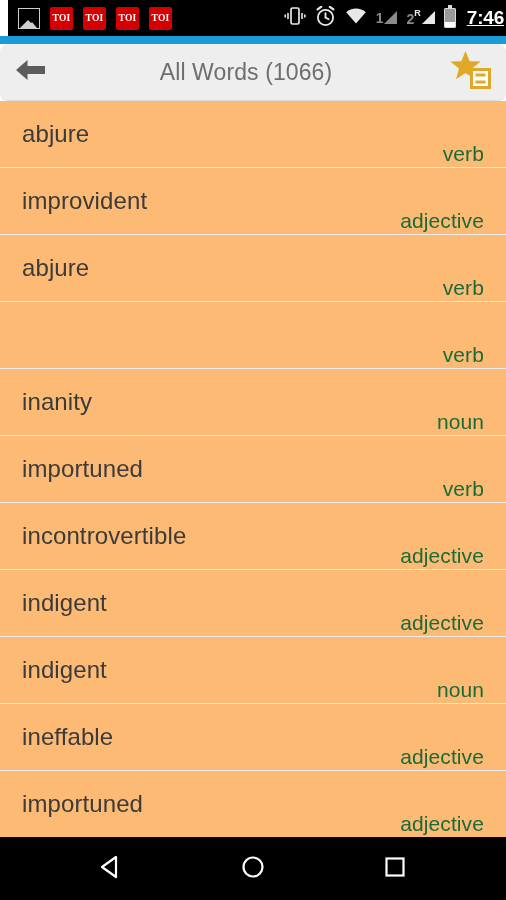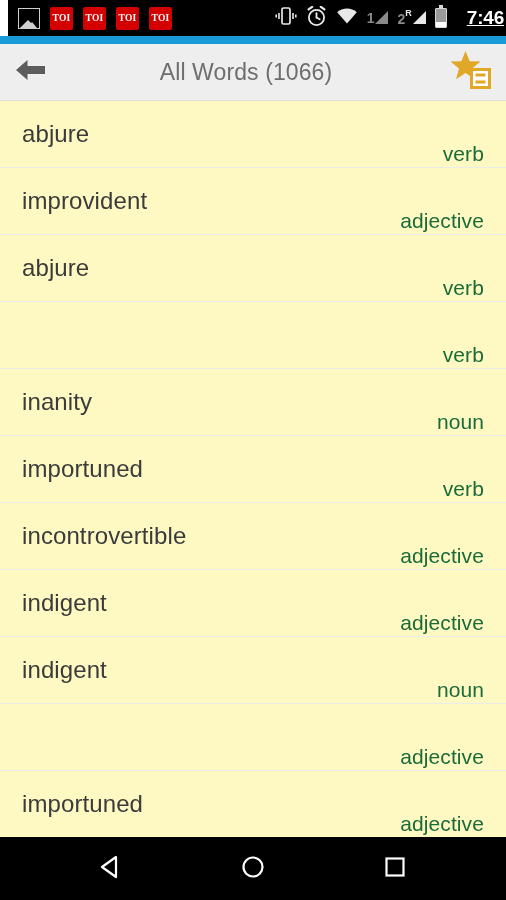--- a/index.html
+++ b/index.html
@@ -85,21 +85,21 @@
     width: 0; height: 0;
     border-left: 5px solid transparent;
     border-right: 5px solid transparent;
     border-bottom: 6px solid #cfcfcf;
   }
   .sb-clock {
     color: #ffffff;
     font-size: 19px;
     font-weight: bold;
     letter-spacing: -0.2px;
-    margin-left: 11px;
+    margin-left: 2px;
     text-decoration: underline;
   }
   .sig-wrap {
     display: flex;
     align-items: flex-end;
     gap: 1px;
   }
   .sig-num {
     color: #8a8a8a;
     font-size: 14px;
@@ -193,21 +193,21 @@
     background: #ffffff;
     overflow: hidden;
   }
   .row {
     height: 67px;
     border-bottom: 1px solid #ebebeb;
     box-sizing: border-box;
     display: flex;
     align-items: center;
     padding: 0 22px 0 22px;
-    background: #fef9c3;
+    background: #fdba74;
   }
   .word {
     color: #3b3b3b;
     font-size: 24px;
     letter-spacing: .1px;
   }
   .pos {
     margin-left: auto;
     font-size: 21px;
     letter-spacing: .1px;
@@ -281,21 +281,21 @@
         <span class="sig-num"><span>2</span><sup>R</sup></span>
         <span class="sig-tri bright"></span>
       </span>
       <span class="batt"></span>
       <span class="sb-clock">7:46</span>
     </div>
   </div>
 
   <div class="accent-bar" style="background: rgb(26, 154, 214);"></div>
 
-  <div class="appbar" style="background: rgb(238, 238, 238);">
+  <div class="appbar" style="background: rgb(238, 238, 238); border-radius: 8px;">
     <div class="back-btn">
       <span>
         <svg width="34" height="26" viewBox="0 0 34 26">
           <path d="M2 13 L13.5 3 L13.5 9 L31 9 L31 17 L13.5 17 L13.5 23 Z" fill="#5c5c5c"></path>
         </svg>
       </span>
     </div>
     <div class="appbar-title" style="color: rgb(110, 110, 110);">All Words (1066)</div>
     <div class="star-btn">
       <span>
@@ -339,20 +339,21 @@
     </div>
     <div class="row">
       <span class="word" style="color: rgb(59, 59, 59);">indigent</span>
       <span class="pos" style="color: rgb(26, 107, 56);">adjective</span>
     </div>
     <div class="row">
       <span class="word" style="color: rgb(59, 59, 59);">indigent</span>
       <span class="pos" style="color: rgb(26, 107, 56);">noun</span>
     </div>
     <div class="row">
+      <span class="word" style="color: rgb(59, 59, 59);">ineffable</span>
       <span class="pos" style="color: rgb(26, 107, 56);">adjective</span>
     </div>
     <div class="row">
       <span class="word" style="color: rgb(59, 59, 59);">importuned</span>
       <span class="pos" style="color: rgb(26, 107, 56);">adjective</span>
     </div>
   </div>
 
   <div class="navbar">
     <div class="nav-btn">

